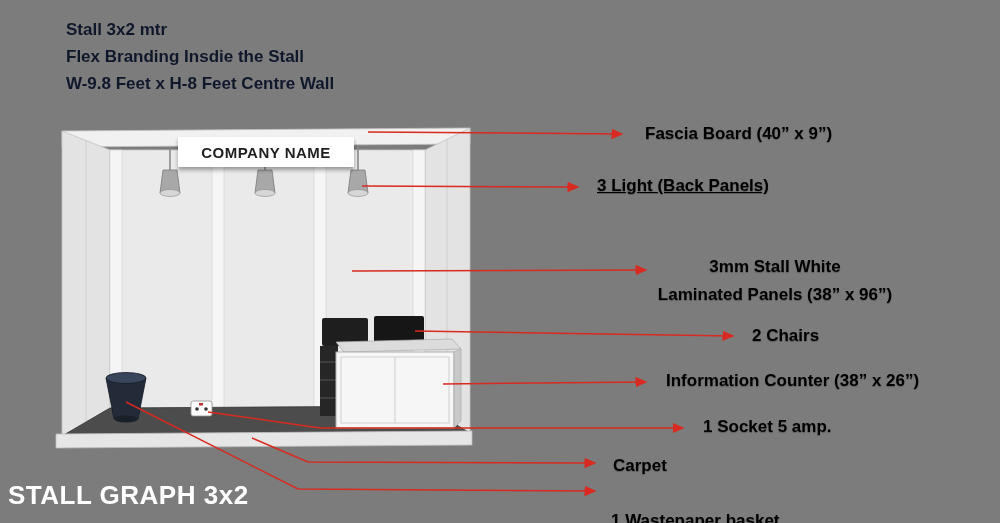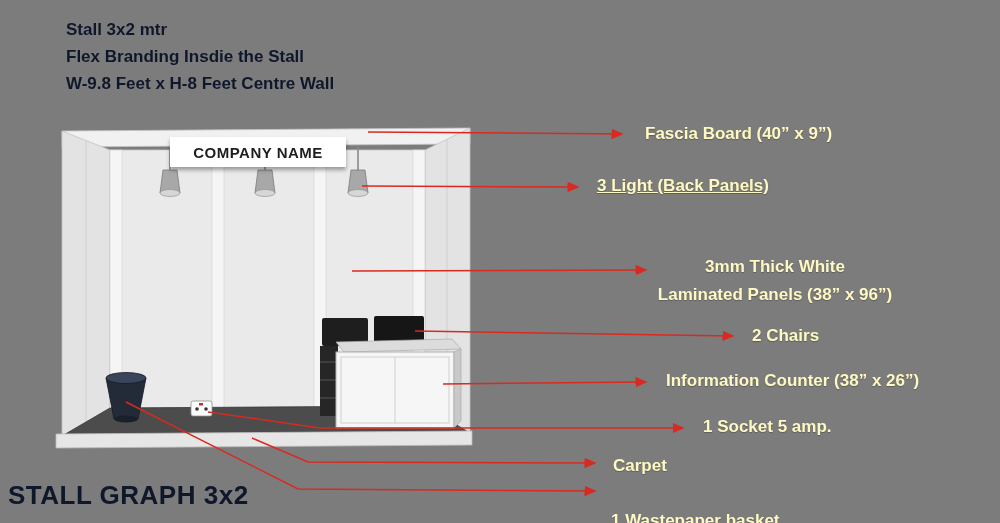--- a/index.html
+++ b/index.html
@@ -8,40 +8,40 @@
     background:#7c7c7c;
     font-family:"Liberation Sans",sans-serif;
   }
   .stage svg{position:absolute;left:0;top:0;z-index:1;}
   .txt{position:absolute;z-index:3;white-space:nowrap;}
   .hdr{
     left:66px;top:16px;
     color:#0f172a;font-weight:bold;font-size:17px;line-height:27px;
   }
   .anno{
-    color:#fef9c3;font-weight:bold;font-size:17px;line-height:20px;
+    color:#000000;font-weight:bold;font-size:17px;line-height:20px;
     text-shadow:0 1px 1px rgba(0,0,0,0.25);
   }
   .anno-fascia{left:645px;top:124px;}
   .anno-light{left:597px;top:176px;text-decoration:underline;}
   .anno-panels{left:630px;top:253px;width:290px;text-align:center;line-height:28px;}
   .anno-chairs{left:752px;top:326px;}
   .anno-counter{left:666px;top:371px;}
   .anno-socket{left:703px;top:417px;}
   .anno-carpet{left:613px;top:456px;}
   .anno-basket{left:611px;top:471px;margin-top:40px;}
   .fascia-board{
-    position:absolute;z-index:2;left:170px;top:137px;width:176px;height:30px;
+    position:absolute;z-index:2;left:178px;top:137px;width:176px;height:30px;
     background:#ffffff;box-shadow:0 3px 4px rgba(0,0,0,0.35);
     display:flex;align-items:center;justify-content:center;
     color:#1e1e1e;font-weight:bold;font-size:15px;letter-spacing:0.5px;
   }
   .footer-title{
     left:8px;top:480px;
-    color:#0f172a;font-weight:bold;font-size:26px;letter-spacing:0.5px;
+    color:#ffffff;font-weight:bold;font-size:26px;letter-spacing:0.5px;
   }
 </style>
 </head>
 <body>
 
 <div class="stage">
 
   <svg width="1000" height="523" viewBox="0 0 1000 523">
     <defs>
       <marker id="arr" markerWidth="9" markerHeight="8" refX="7" refY="3.5" orient="auto">
@@ -137,21 +137,21 @@
     <div>W-9.8 Feet x H-8 Feet Centre Wall</div>
   </div>
 
   <div class="fascia-board">
     <span>COMPANY NAME</span>
   </div>
 
   <div class="txt anno anno-fascia">Fascia Board (40” x 9”)</div>
   <div class="txt anno anno-light">3 Light (Back Panels)</div>
   <div class="txt anno anno-panels">
-    <div>3mm Thick White</div>
+    <div>3mm Stall White</div>
     <div>Laminated Panels (38” x 96”)</div>
   </div>
   <div class="txt anno anno-chairs">2 Chairs</div>
   <div class="txt anno anno-counter">Information Counter (38” x 26”)</div>
   <div class="txt anno anno-socket">1 Socket 5 amp.</div>
   <div class="txt anno anno-carpet">Carpet</div>
   <div class="txt anno anno-basket">1 Wastepaper basket</div>
 
   <div class="txt footer-title">STALL GRAPH 3x2</div>
 

